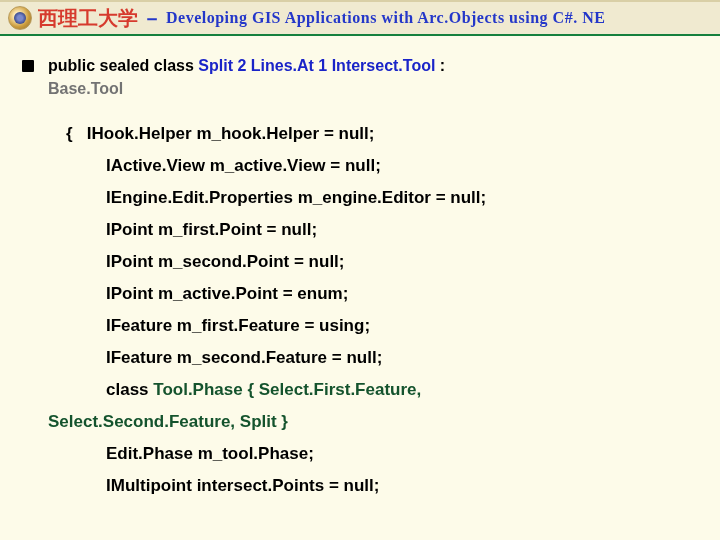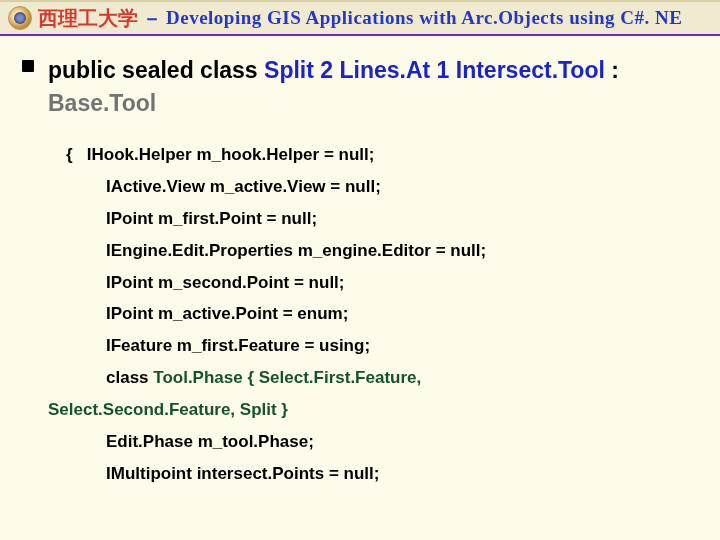--- a/index.html
+++ b/index.html
@@ -7,21 +7,21 @@
     width: 720px;
     height: 540px;
     background: #fdfbe9;
     font-family: Arial, "Microsoft YaHei", sans-serif;
     overflow: hidden;
   }
   .header {
     height: 36px;
     background: #f0ead0;
     border-top: 2px solid #d9cfa6;
-    border-bottom: 2px solid #6d28d9;
+    border-bottom: 2px solid #15803d;
     display: flex;
     align-items: center;
     padding-left: 8px;
     font-weight: bold;
     font-size: 18px;
     white-space: nowrap;
     overflow: hidden;
   }
   .header .logo {
     width: 24px;
@@ -35,28 +35,28 @@
   }
   .header .logo::after{
     content:"";
     position:absolute;
     left:5px; top:5px; right:5px; bottom:5px;
     border-radius:50%;
     background: radial-gradient(circle, #7a88cc 30%, #2b3a7a 80%);
   }
   .header .cn { color: #d63a2d; font-family: "SimSun","STSong",serif; font-size: 20px; }
   .header .sep { color: #2437c9; font-family: "SimSun","STSong",serif; font-size: 20px; padding: 0 4px; }
-  .header .en { color: #2437c9; font-family: "SimSun","STSong",serif; letter-spacing: 0.5px; font-size: 19px; }
+  .header .en { color: #2437c9; font-family: "SimSun","STSong",serif; letter-spacing: 0.5px; font-size: 16px; }
 
   .content {
     padding: 18px 22px 0 48px;
   }
 
   .class-decl {
-    font-size: 23px;
+    font-size: 16px;
     position: relative;
     margin-bottom: 18px;
     line-height: 1.45;
   }
   .class-decl .bullet {
     position: absolute;
     left: -26px;
     top: 6px;
     width: 12px; height: 12px;
     background: #000;
@@ -91,24 +91,25 @@
 
   <div class="class-decl">
     <span class="bullet"></span>
     <span class="kw">public sealed class </span><span class="cls-name">Split 2 Lines.At 1 Intersect.Tool</span><span class="kw"> : </span><br>
     <span class="base-name">Base.Tool</span>
   </div>
 
   <div class="body-block">
     <div class="line"><span class="brace">{   </span><span>IHook.Helper m_hook.Helper = null;</span></div>
     <div class="line indent1">IActive.View m_active.View = null;</div>
+    <div class="line indent1">IEngine.Edit.Properties m_engine.Editor = null;</div>
     <div class="line indent1">IPoint m_first.Point = null;</div>
-    <div class="line indent1">IEngine.Edit.Properties m_engine.Editor = null;</div>
     <div class="line indent1">IPoint m_second.Point = null;</div>
     <div class="line indent1">IPoint m_active.Point = enum;</div>
     <div class="line indent1">IFeature m_first.Feature = using;</div>
+    <div class="line indent1">IFeature m_second.Feature = null;</div>
     <div class="line indent1"><span>class </span><span class="enum-vals">Tool.Phase { Select.First.Feature,</span></div>
     <div class="line hang"><span class="enum-vals">Select.Second.Feature, Split }</span></div>
     <div class="line indent1">Edit.Phase m_tool.Phase;</div>
     <div class="line indent1">IMultipoint intersect.Points = null;</div>
   </div>
 
 </div>
 
 </body></html>

